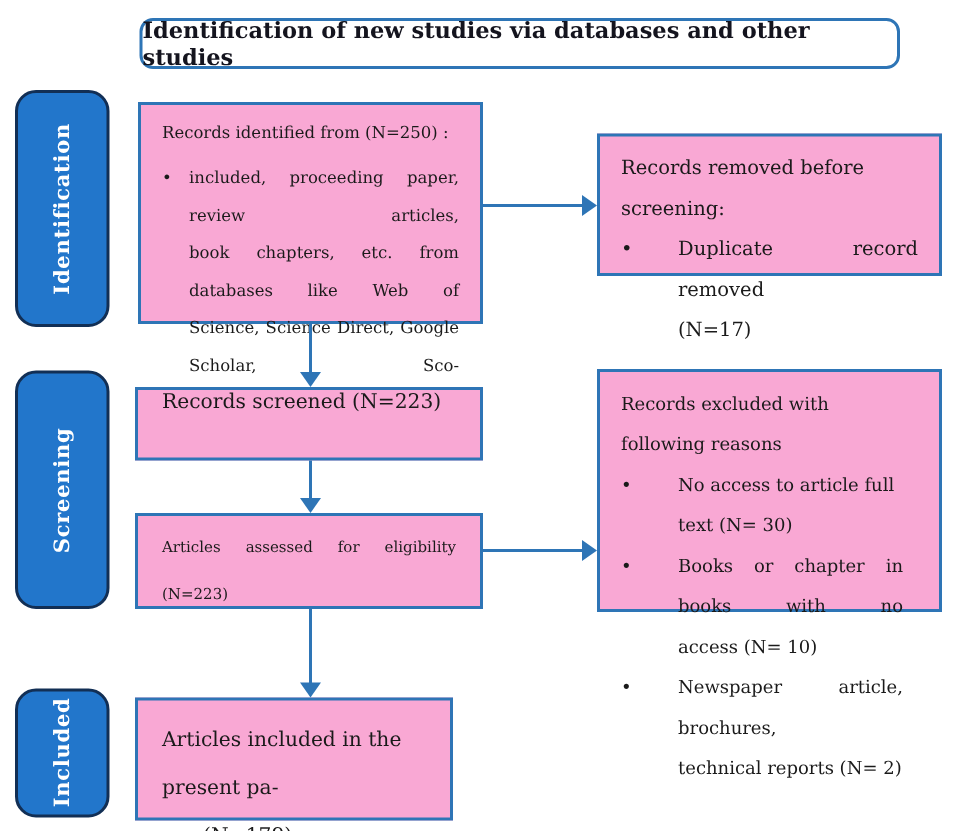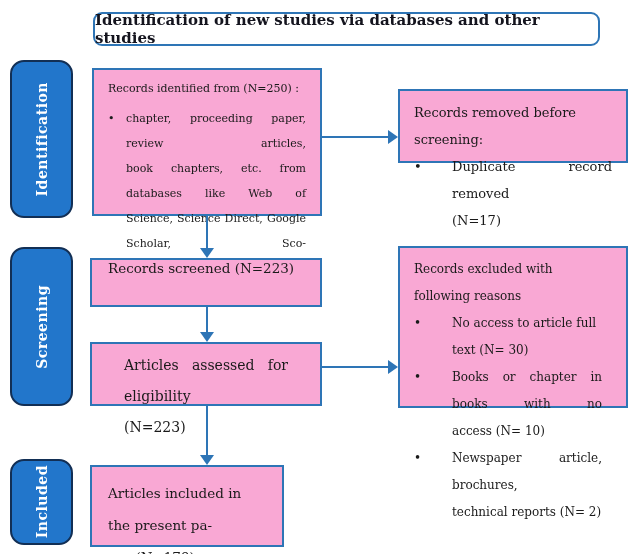--- a/index.html
+++ b/index.html
@@ -28,25 +28,25 @@
   }
   .jl { text-align-last:justify; text-align:justify; }
   .bullet-row { display:flex; }
   .bullet-row .b { flex:none; }
   .b-sm { width:18px; }
   .b-lg { width:38px; }
   .bullet-row .c { flex:1; min-width:0; }
   
   .box-identified { left:92px; top:68px; width:230px; height:148px; padding:6px 14px; font-size:11px; line-height:25px; }
   .box-identified .intro { margin-bottom:5px; }
-  .box-removed { left:398px; top:89px; width:230px; height:74px; padding:8px 14px; font-size:13px; line-height:27px; }
+  .box-removed { left:398px; top:89px; width:230px; height:95px; padding:8px 14px; font-size:13px; line-height:27px; }
   .box-screened { left:90px; top:258px; width:232px; height:49px; padding-left:16px; font-size:13.5px; display:flex; align-items:flex-start; }
-  .box-assessed { left:90px; top:342px; width:232px; height:64px; padding:6px 32px; font-size:14px; line-height:31px; }
+  .box-assessed { left:90px; top:342px; width:232px; height:64px; padding:6px 16px; font-size:10px; line-height:31px; }
   .box-excluded { left:398px; top:246px; width:230px; height:162px; padding:8px 24px 8px 14px; font-size:12px; line-height:27px; }
-  .box-included-b { left:90px; top:465px; width:194px; height:82px; padding:10px 16px; font-size:13.5px; line-height:32px; }
+  .box-included-b { left:90px; top:465px; width:212px; height:82px; padding:10px 16px; font-size:13.5px; line-height:32px; }
   
   .aline-v { position:absolute; width:2px; background:#2e75b6; }
   .aline-h { position:absolute; height:2px; background:#2e75b6; }
   .ahead-down { position:absolute; width:0; height:0;
     border-left:7px solid transparent; border-right:7px solid transparent;
     border-top:10px solid #2e75b6; }
   .ahead-right { position:absolute; width:0; height:0;
     border-top:7px solid transparent; border-bottom:7px solid transparent;
     border-left:10px solid #2e75b6; }
 </style>
@@ -67,21 +67,21 @@
   </div>
   <div class="sidebar" style="top:459px; height:86px;">
     <span class="vtext">Included</span>
   </div>
 
   <div class="box box-identified">
     <div class="intro">Records identified from (N=250) :</div>
     <div class="bullet-row">
       <span class="b b-sm">•</span>
       <div class="c">
-        <div class="jl">chapter, proceeding paper, review articles,</div>
+        <div class="jl">included, proceeding paper, review articles,</div>
         <div class="jl">book chapters, etc. from databases like Web of</div>
         <div class="jl">Science, Science Direct, Google Scholar, Sco-</div>
         <div>pus/Elsevier, BIOSIS, etc.</div>
       </div>
     </div>
   </div>
 
   <div class="box box-removed">
     <div>Records removed before screening:</div>
     <div class="bullet-row">

